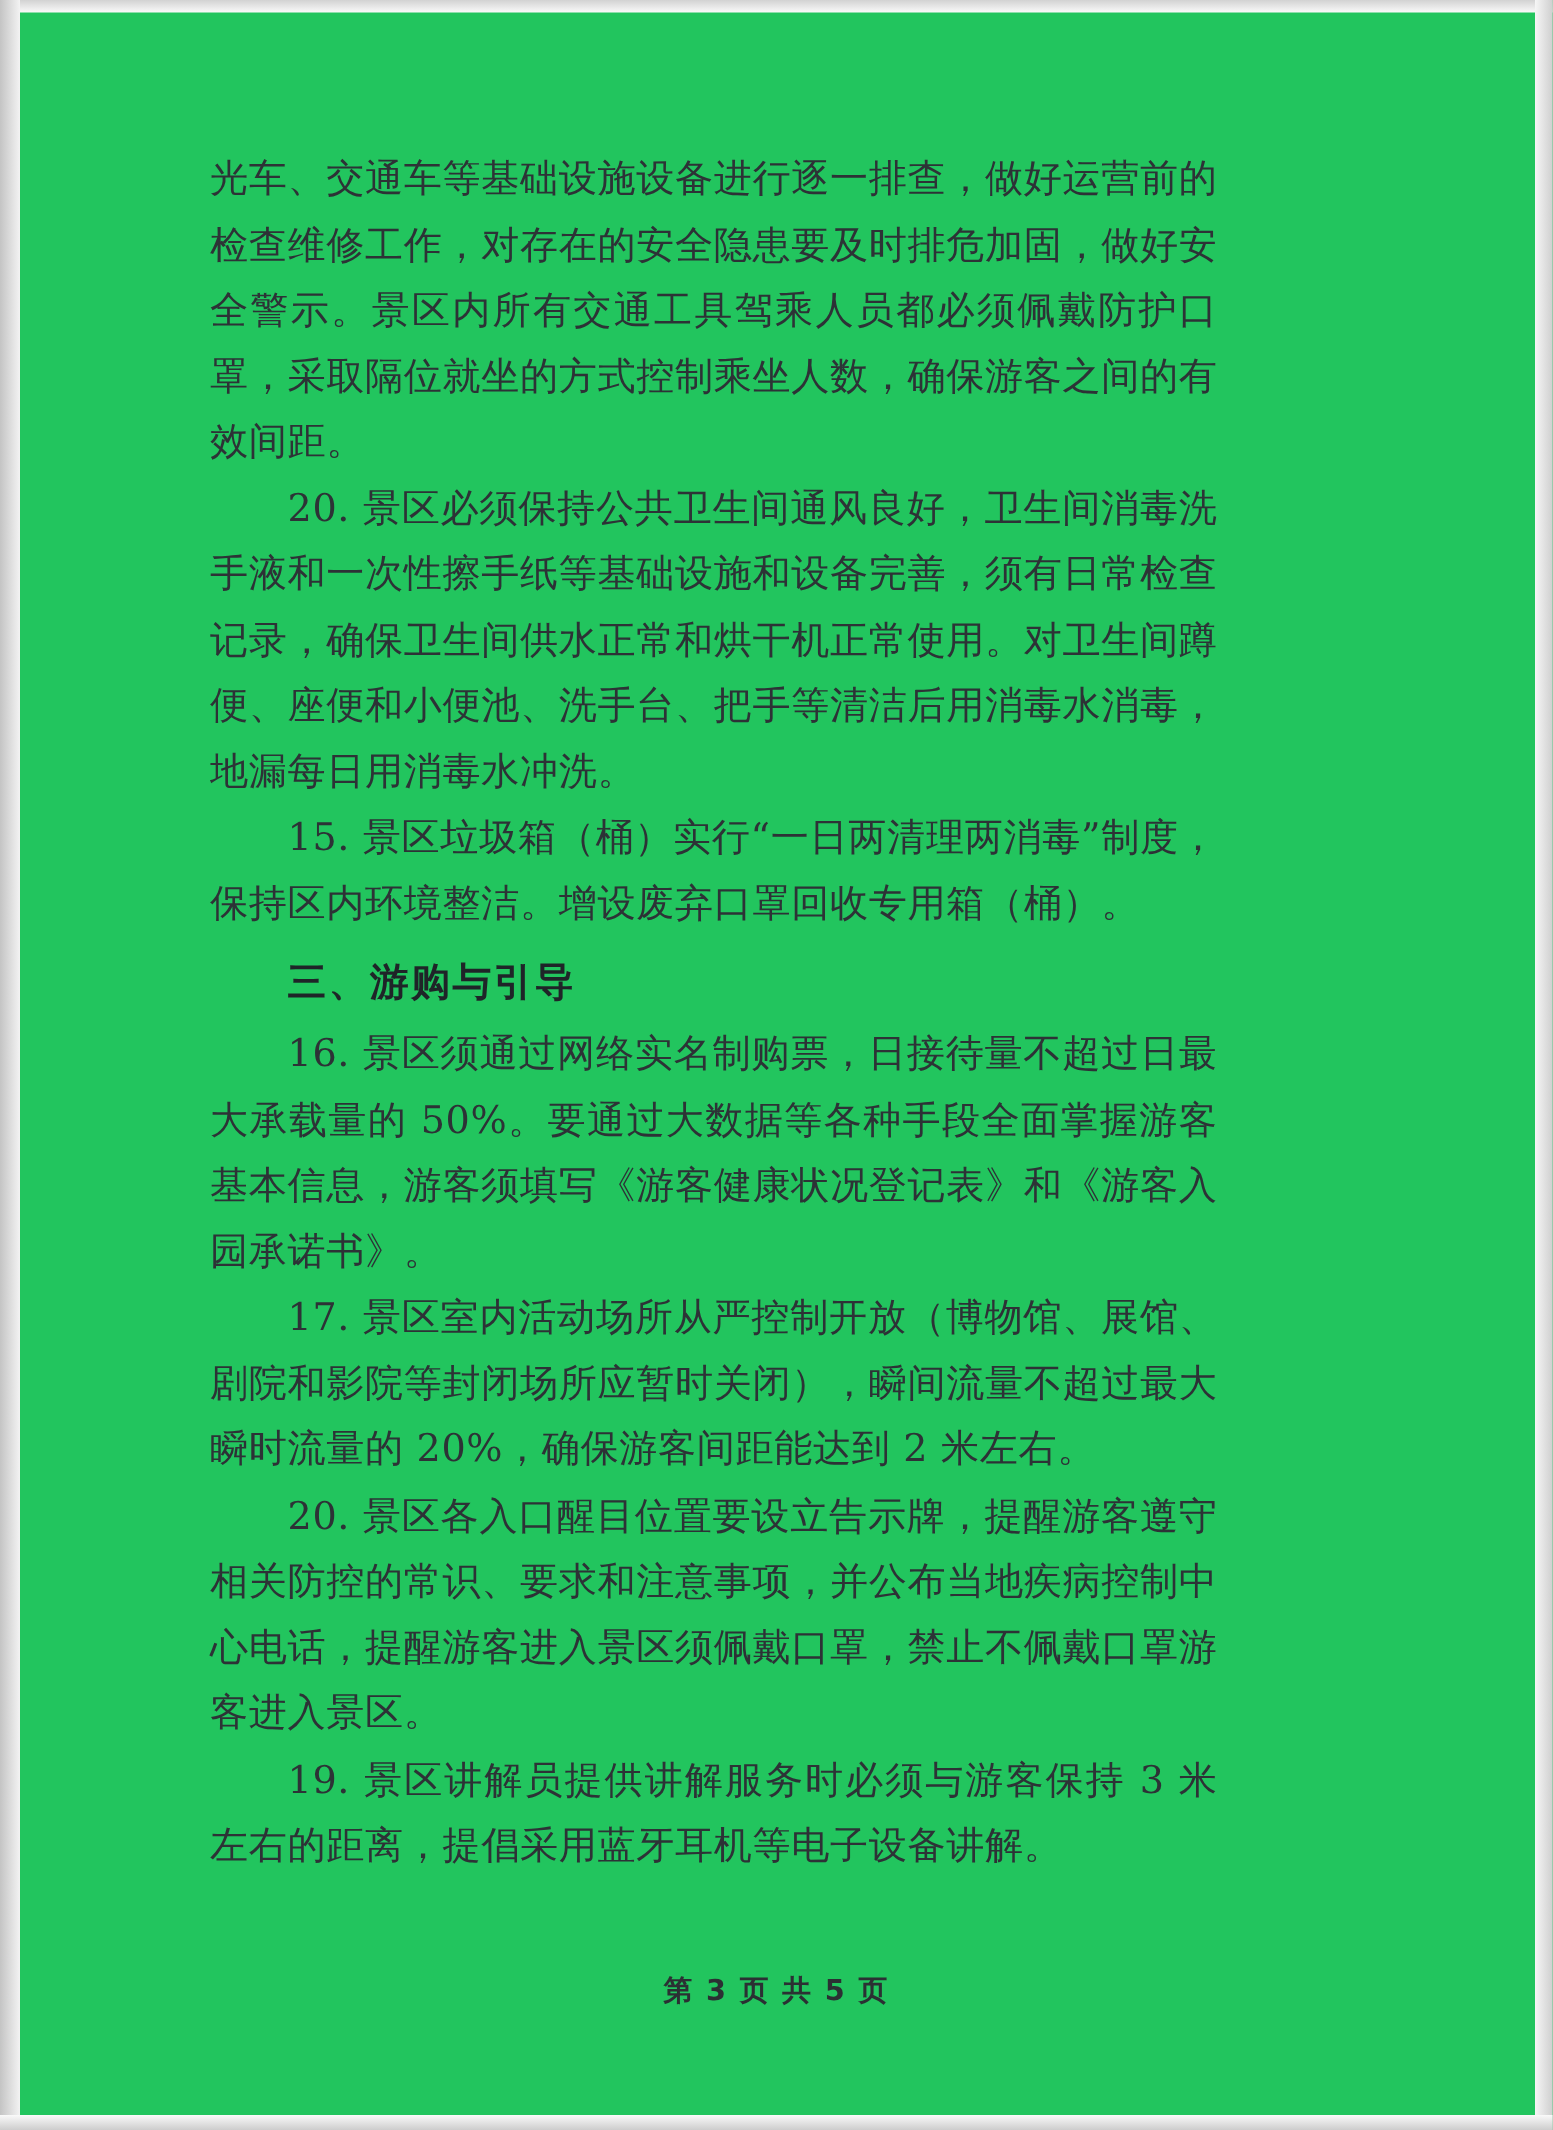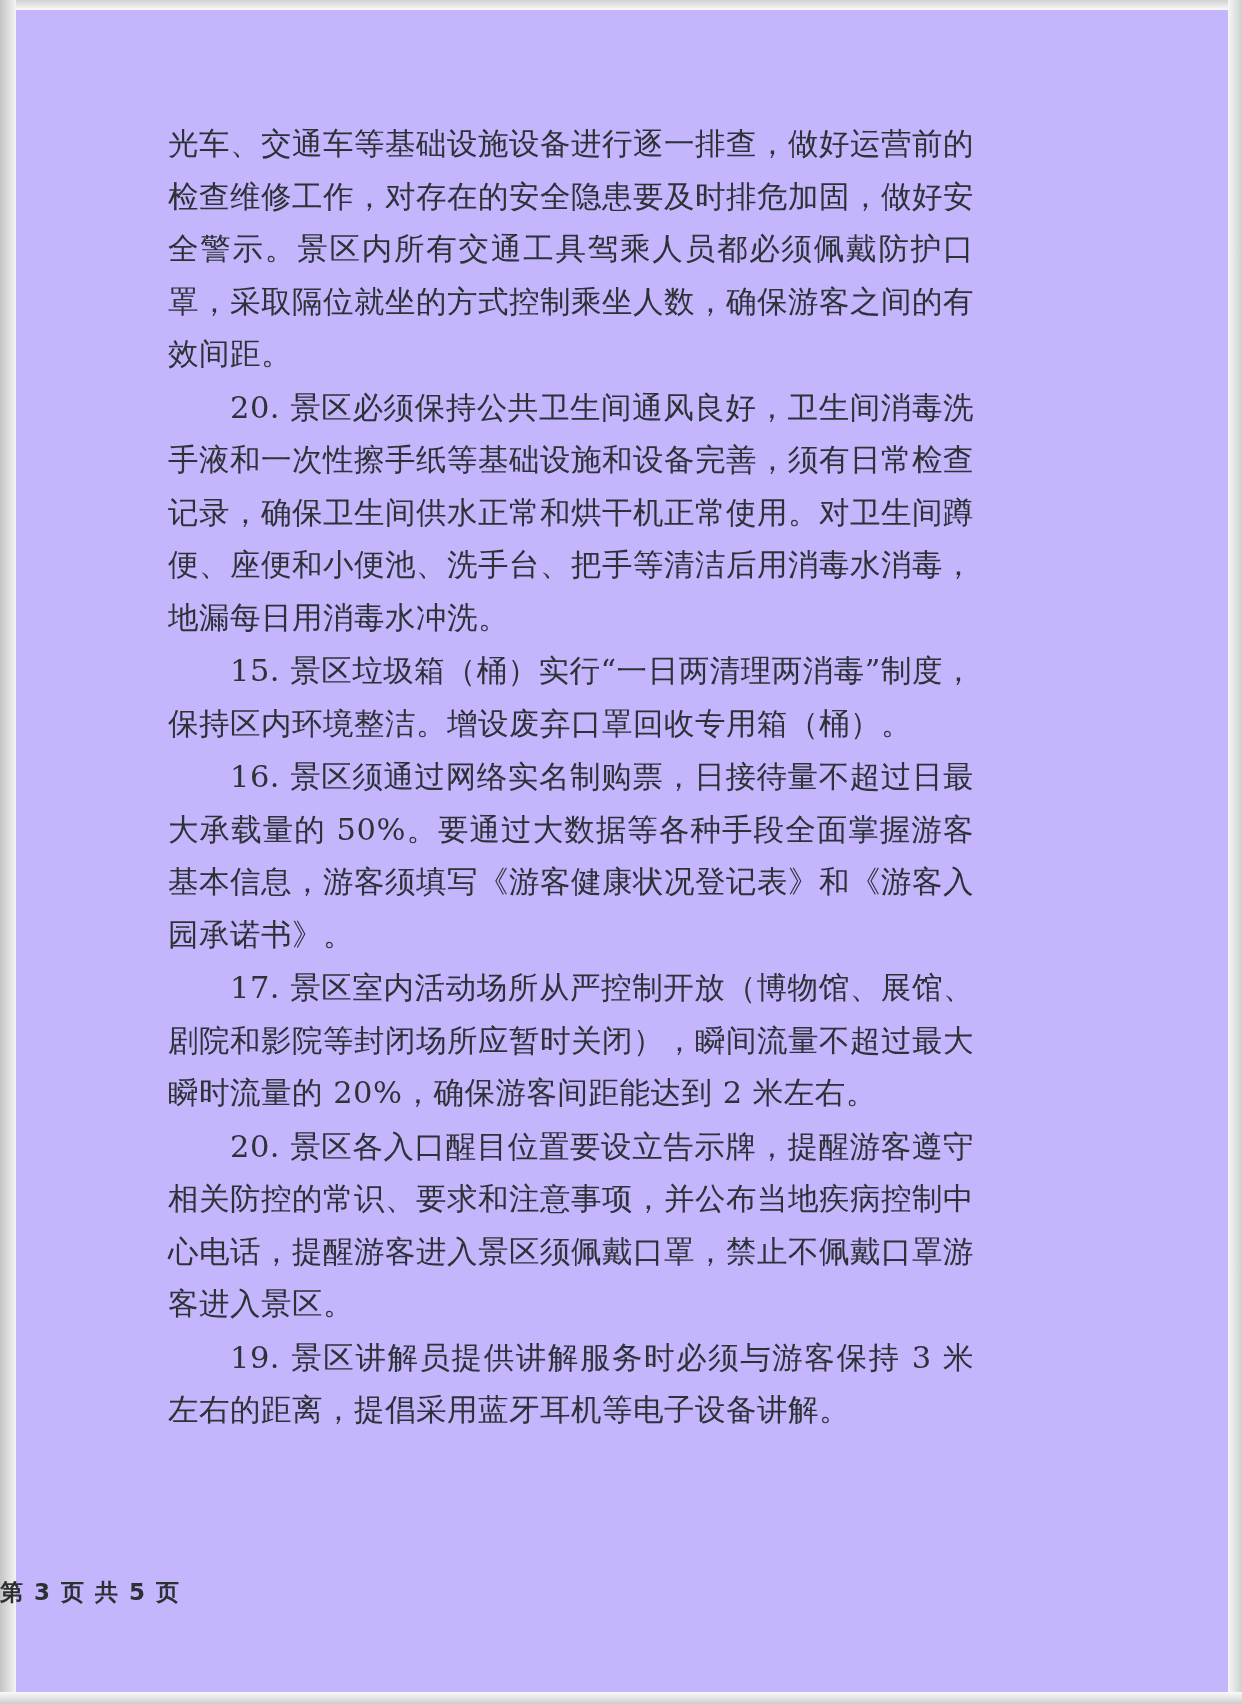--- a/index.html
+++ b/index.html
@@ -10,21 +10,21 @@
   body {
     width: 1242px;
     height: 1704px;
     overflow: hidden;
     font-family: "DejaVu Serif", "Liberation Serif", serif;
   }
   .page {
     position: relative;
     width: 1242px;
     height: 1704px;
-    background: #c4b5fd;
+    background: #22c55e;
     box-sizing: border-box;
   }
   .page-inner {
     position: absolute;
     left: 168px;
     top: 118px;
     width: 806px;
   }
   .para {
     font-family: "DejaVu Serif", "Liberation Serif", serif;
@@ -49,20 +49,21 @@
     font-weight: 700;
     text-indent: 62px;
     letter-spacing: 2px;
     margin: 8px 0 4px 0;
   }
   .footer {
     position: absolute;
     left: 0;
     right: 0;
     bottom: 96px;
+    text-align: center;
     font-family: "DejaVu Sans", "Liberation Sans", sans-serif;
     font-size: 23px;
     font-weight: 700;
     letter-spacing: 1.5px;
     color: #2b3033;
   }
   
   .edge-left {
     position: absolute;
     left: 0; top: 0; bottom: 0;
@@ -98,20 +99,21 @@
   <div class="edge-bottom"></div>
 
   <div class="page-inner">
 
     <p class="para">光车、交通车等基础设施设备进行逐一排查，做好运营前的检查维修工作，对存在的安全隐患要及时排危加固，做好安全警示。景区内所有交通工具驾乘人员都必须佩戴防护口罩，采取隔位就坐的方式控制乘坐人数，确保游客之间的有效间距。</p>
 
     <p class="para indent">20. 景区必须保持公共卫生间通风良好，卫生间消毒洗手液和一次性擦手纸等基础设施和设备完善，须有日常检查记录，确保卫生间供水正常和烘干机正常使用。对卫生间蹲便、座便和小便池、洗手台、把手等清洁后用消毒水消毒，地漏每日用消毒水冲洗。</p>
 
     <p class="para indent">15. 景区垃圾箱（桶）实行“一日两清理两消毒”制度，保持区内环境整洁。增设废弃口罩回收专用箱（桶）。</p>
 
+    <h2 class="heading">三、游购与引导</h2>
 
     <p class="para indent">16. 景区须通过网络实名制购票，日接待量不超过日最大承载量的 50%。要通过大数据等各种手段全面掌握游客基本信息，游客须填写《游客健康状况登记表》和《游客入园承诺书》。</p>
 
     <p class="para indent">17. 景区室内活动场所从严控制开放（博物馆、展馆、剧院和影院等封闭场所应暂时关闭），瞬间流量不超过最大瞬时流量的 20%，确保游客间距能达到 2 米左右。</p>
 
     <p class="para indent">20. 景区各入口醒目位置要设立告示牌，提醒游客遵守相关防控的常识、要求和注意事项，并公布当地疾病控制中心电话，提醒游客进入景区须佩戴口罩，禁止不佩戴口罩游客进入景区。</p>
 
     <p class="para indent">19. 景区讲解员提供讲解服务时必须与游客保持 3 米左右的距离，提倡采用蓝牙耳机等电子设备讲解。</p>
 
 

